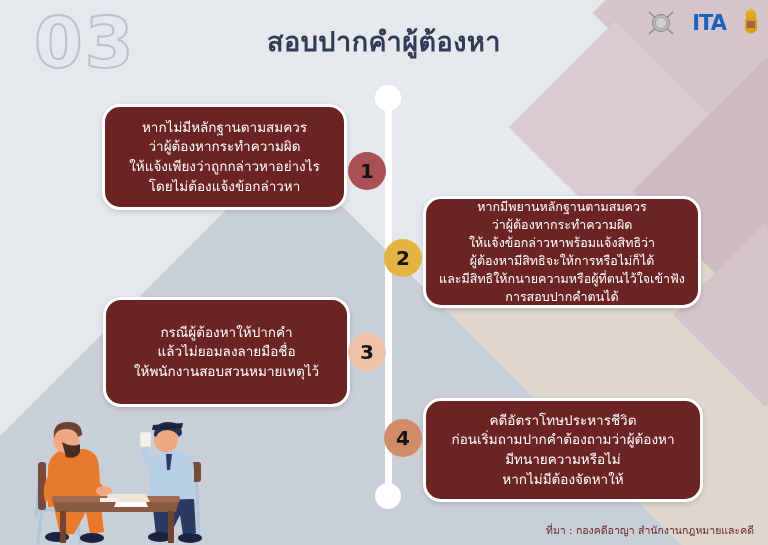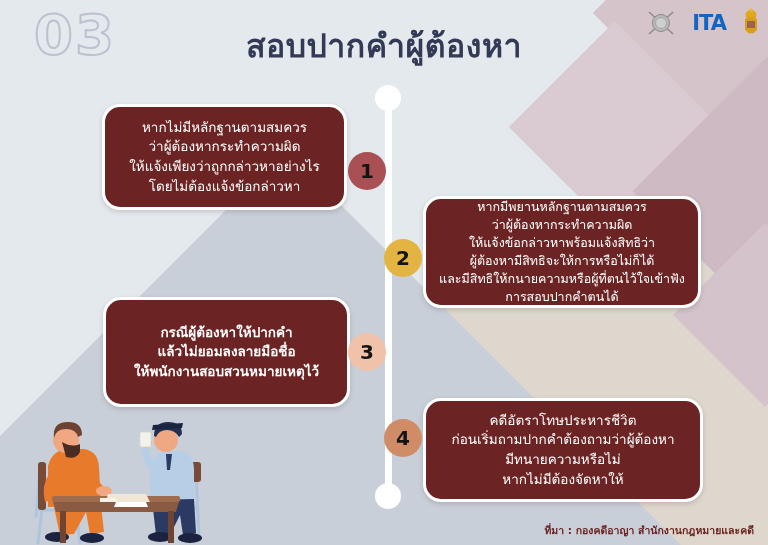--- a/index.html
+++ b/index.html
@@ -51,32 +51,32 @@
     width: 700px; height: 400px;
     background: #ddd7cd;
     transform: rotate(12deg);
     transform-origin: 0 0;
   }
 
   
   .stepnum {
     position: absolute;
     left: 34px; top: 2px;
-    font-size: 56px;
+    font-size: 70px;
     font-weight: 700;
     letter-spacing: 2px;
     color: transparent;
     -webkit-text-stroke: 2px #b9c2ce;
     font-family: "DejaVu Sans", "Liberation Sans", sans-serif;
   }
   .page-title {
     position: absolute;
     left: 0; right: 0; top: 20px;
     text-align: center;
-    font-size: 32px;
+    font-size: 27px;
     font-weight: 700;
     color: #333a55;
     letter-spacing: .5px;
   }
 
   
   .logos {
     position: absolute;
     right: 8px; top: 6px;
     display: flex;
@@ -121,21 +121,21 @@
     align-items: center;
     justify-content: center;
     box-sizing: border-box;
     padding: 13px 10px;
     line-height: 1.45;
     font-size: 13.5px;
     box-shadow: 0 2px 5px rgba(60,40,40,.18);
   }
   .box-1 { left: 102px; top: 104px; width: 245px; height: 106px; }
   .box-2 { left: 423px; top: 196px; width: 278px; height: 112px; font-size: 12.5px; }
-  .box-3 { left: 103px; top: 297px; width: 247px; height: 110px; font-weight: bold; }
+  .box-3 { left: 103px; top: 297px; width: 247px; height: 110px; }
   .box-4 { left: 423px; top: 398px; width: 280px; height: 104px; }
   .box-text { white-space: pre-line; }
 
   
   .badge {
     position: absolute;
     width: 38px; height: 38px;
     border-radius: 50%;
     display: flex;
     align-items: center;
@@ -150,21 +150,21 @@
   .badge-4 { left: 384px; top: 419px; background: #cf8c66; }
 
   
   .footer {
     position: absolute;
     right: 14px; bottom: 6px;
     text-align: right;
     color: #6b2423;
     font-size: 10.5px;
     line-height: 1.5;
-    font-weight: 700;
+    font-weight: 400;
   }
 
   
   .illus { position: absolute; left: 0px; top: 398px; width: 236px; height: 147px; }
 </style>
 </head>
 <body>
 
 <div id="canvas">
 

